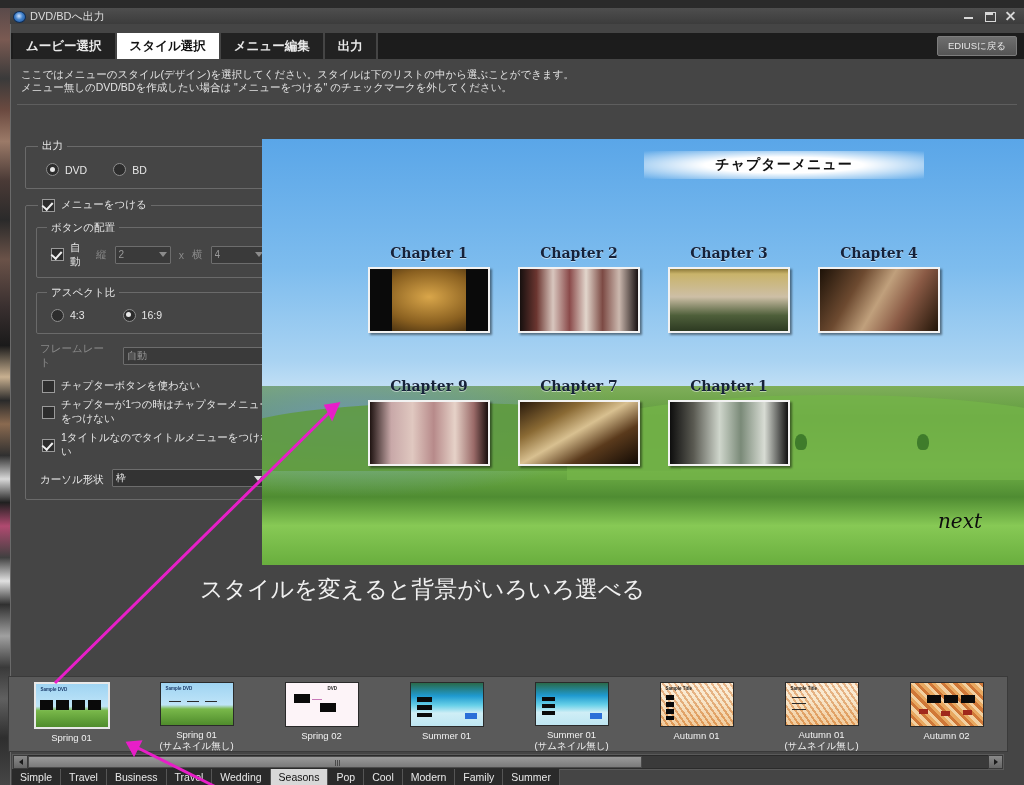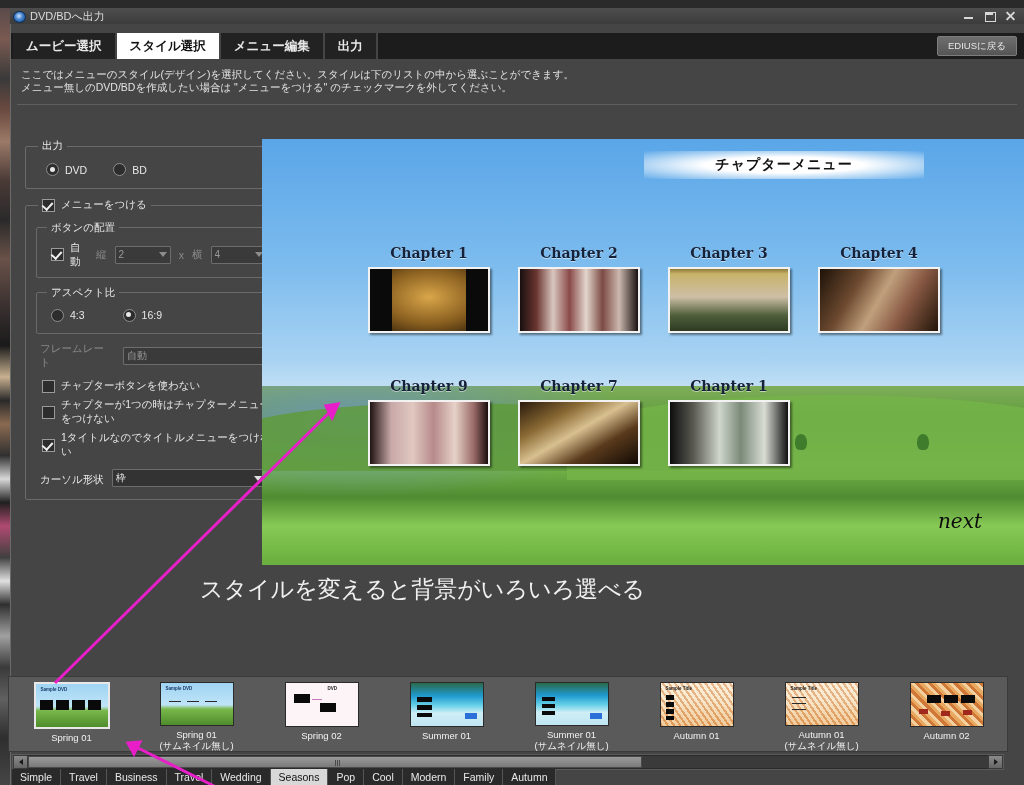--- a/index.html
+++ b/index.html
@@ -507,21 +507,21 @@
     <div class="cattab">Simple</div>
     <div class="cattab">Travel</div>
     <div class="cattab">Business</div>
     <div class="cattab">Travel</div>
     <div class="cattab">Wedding</div>
     <div class="cattab active">Seasons</div>
     <div class="cattab">Pop</div>
     <div class="cattab">Cool</div>
     <div class="cattab">Modern</div>
     <div class="cattab">Family</div>
-    <div class="cattab">Autumn</div>
+    <div class="cattab">Summer</div>
   </div>
 
   <svg class="ann" viewBox="0 0 1024 785">
     <g stroke="#e81ec8" stroke-width="3" fill="#e81ec8">
       <line x1="55" y1="675" x2="338" y2="396"></line>
       <polygon points="338,396 326,398 332,410"></polygon>
       <line x1="222" y1="782" x2="128" y2="735"></line>
       <polygon points="128,735 140,734 134,746"></polygon>
     </g>
   </svg>

